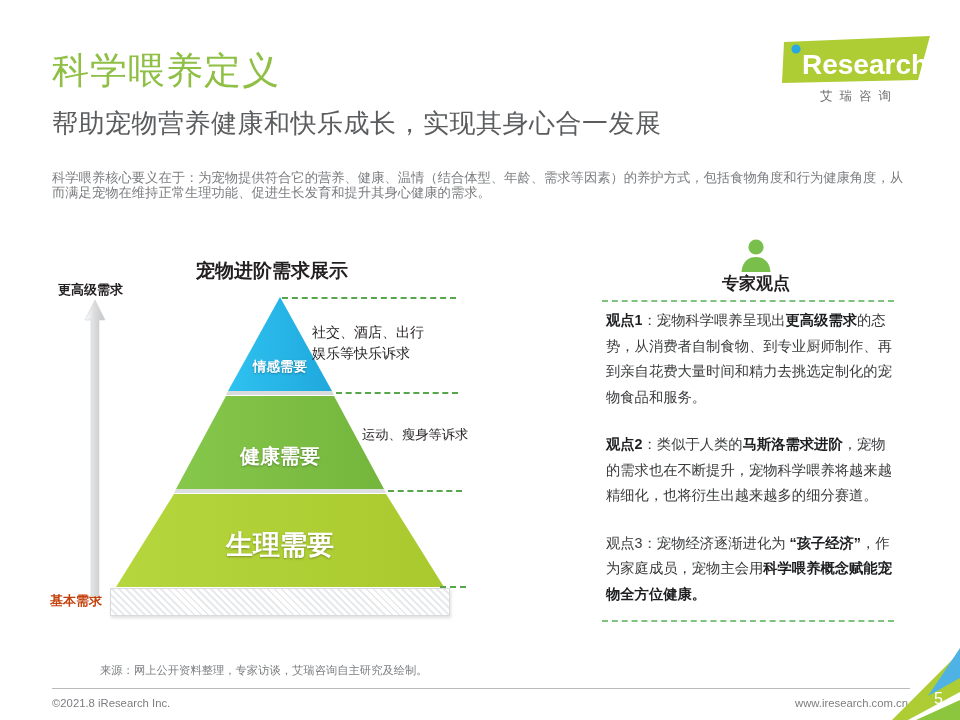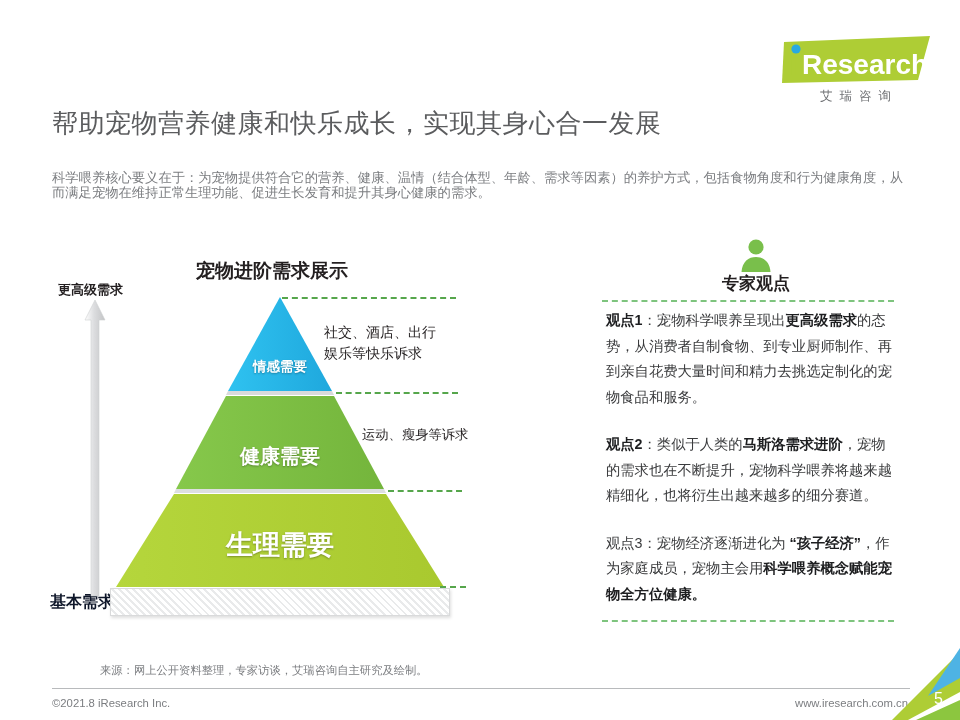--- a/index.html
+++ b/index.html
@@ -48,21 +48,21 @@
     position:absolute; left:196px; top:258px;
     font-size:19px; font-weight:bold; color:#231f20;
     white-space:nowrap;
   }
   .axis-top-label {
     position:absolute; left:58px; top:281px;
     font-size:13px; font-weight:bold; color:#231f20; white-space:nowrap;
   }
   .axis-bottom-label {
     position:absolute; left:50px; top:592px;
-    font-size:16px; font-weight:bold; color:#0f172a; white-space:nowrap;
+    font-size:13px; font-weight:bold; color:#c2410c; white-space:nowrap;
   }
   .axis-arrow { position:absolute; left:84px; top:300px; width:24px; height:300px; }
 
   .pyramid-wrap { position:absolute; left:100px; top:295px; width:360px; height:320px; }
   .pyramid-base {
     position:absolute; left:10px; top:293px; width:340px; height:28px;
     background:
       repeating-linear-gradient(45deg,
         #ffffff 0px, #ffffff 3px, #e9eaeb 3px, #e9eaeb 5px);
     border:1px solid #d9dadb;
@@ -135,20 +135,21 @@
   .page-num {
     position:absolute; right:17px; bottom:12px;
     font-size:16px; color:#ffffff; font-weight:400;
   }
 </style>
 </head>
 <body>
 
 <div id="slide">
 
+  <div class="title">科学喂养定义</div>
   <div class="subtitle">帮助宠物营养健康和快乐成长，实现其身心合一发展</div>
   <div class="lead">科学喂养核心要义在于：为宠物提供符合它的营养、健康、温情（结合体型、年龄、需求等因素）的养护方式，包括食物角度和行为健康角度，从而满足宠物在维持正常生理功能、促进生长发育和提升其身心健康的需求。</div>
 
   <div class="logo">
     <svg class="logo-shape" viewBox="0 0 160 50">
       <polygon points="12,6 158,0 146,44 10,47" fill="#aecd35"></polygon>
       <circle cx="24" cy="13" r="4.6" fill="#29a9e0"></circle>
       <text x="18" y="39" font-family="Liberation Sans, sans-serif" font-size="27" font-weight="bold" fill="#aecd35">i</text>
       <text x="30" y="38" font-family="Liberation Sans, sans-serif" font-size="28" font-weight="bold" fill="#ffffff">Research</text>
     </svg>
@@ -201,21 +202,21 @@
     <div class="tier-label t-emo">情感需要</div>
     <div class="tier-label t-hea">健康需要</div>
     <div class="tier-label t-phy">生理需要</div>
   </div>
 
   <div class="dash-rule" style="left:282px; top:297px; width:174px;"></div>
   <div class="dash-rule" style="left:336px; top:392px; width:122px;"></div>
   <div class="dash-rule" style="left:388px; top:490px; width:74px;"></div>
   <div class="dash-rule" style="left:440px; top:586px; width:26px;"></div>
 
-  <div class="callout" style="left:324px; top:322px;">
+  <div class="callout" style="left:312px; top:322px;">
     <div>社交、酒店、出行</div>
     <div>娱乐等快乐诉求</div>
   </div>
   <div class="callout" style="left:362px; top:424px; font-size:13.3px;">
     <div>运动、瘦身等诉求</div>
   </div>
 
   <div class="panel">
     <svg class="person-icon" viewBox="0 0 34 34">
       <circle cx="17" cy="9" r="7.6" fill="#79bf4b"></circle>

